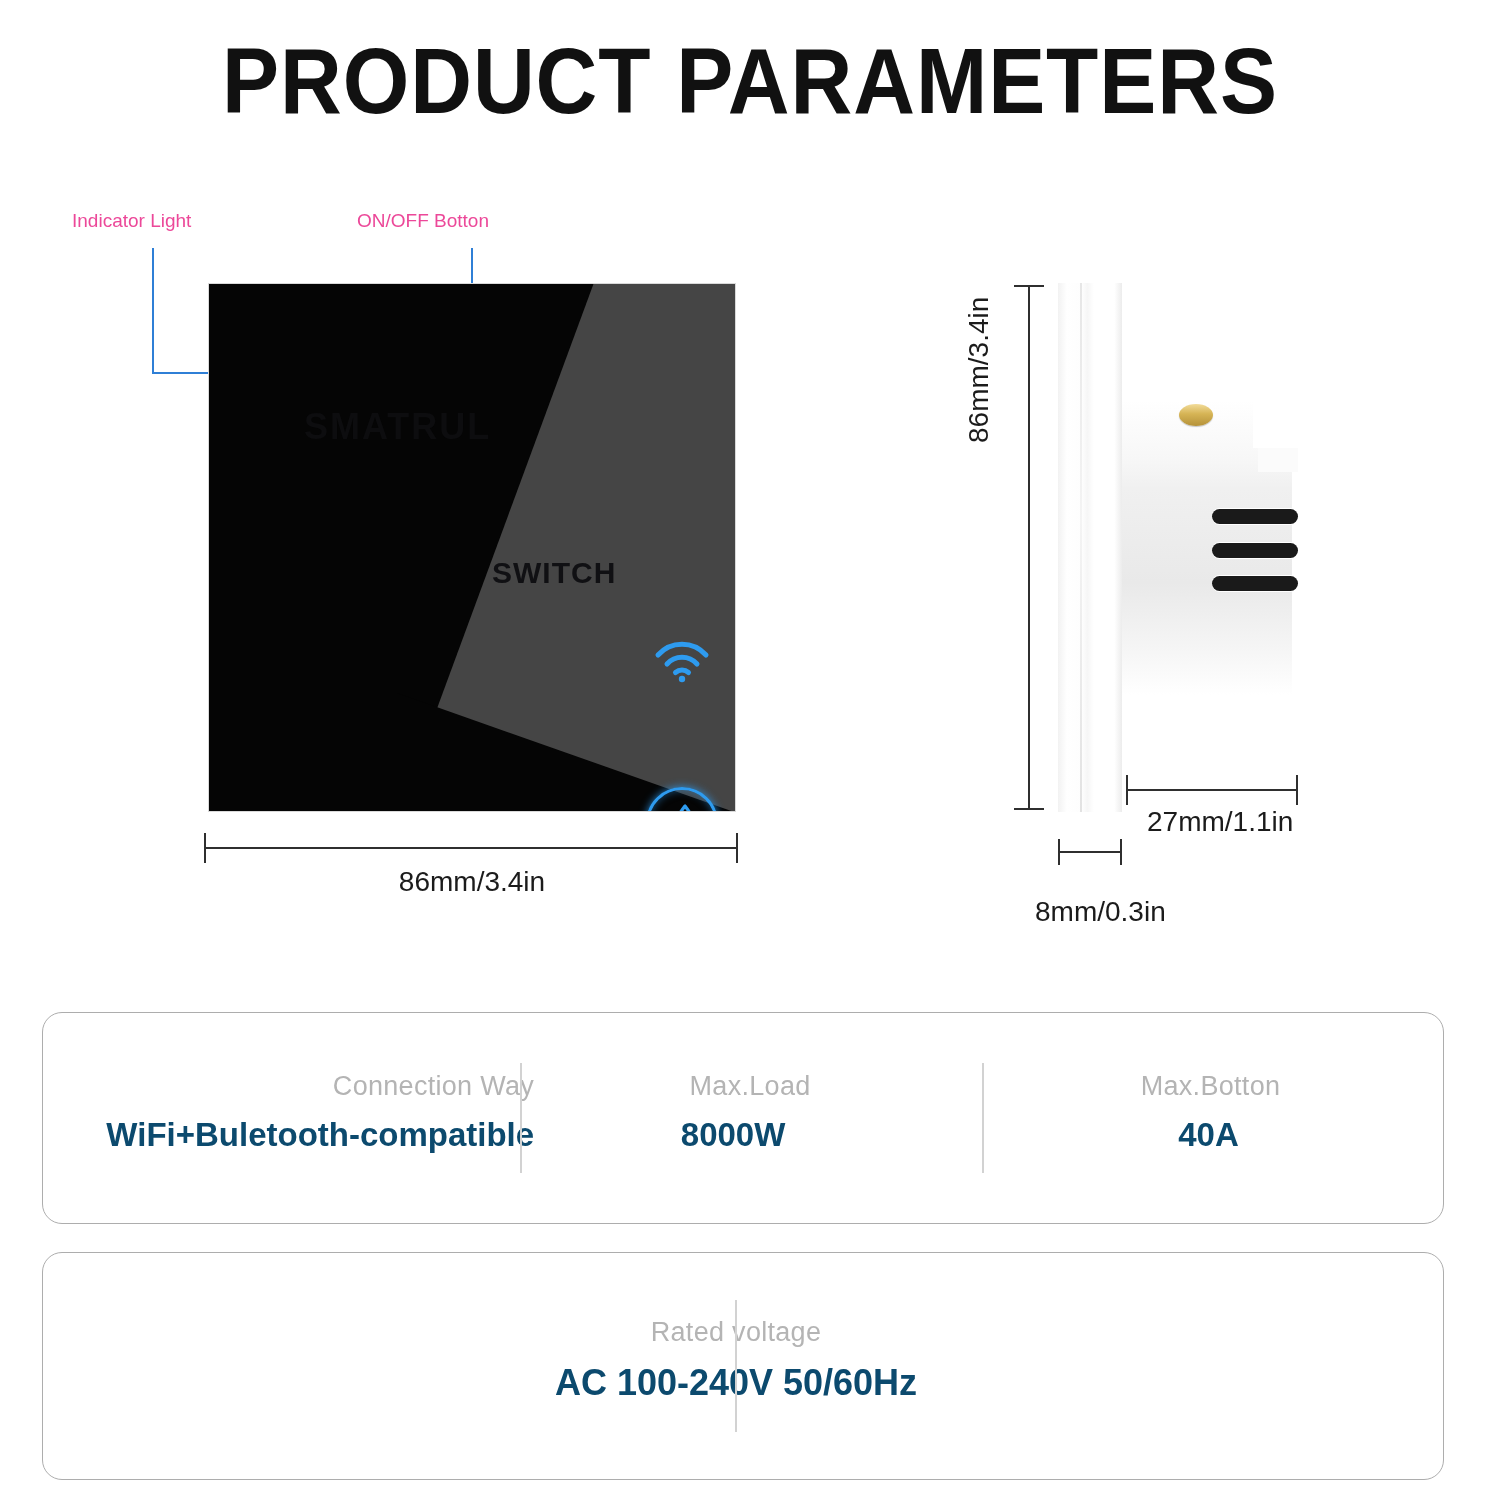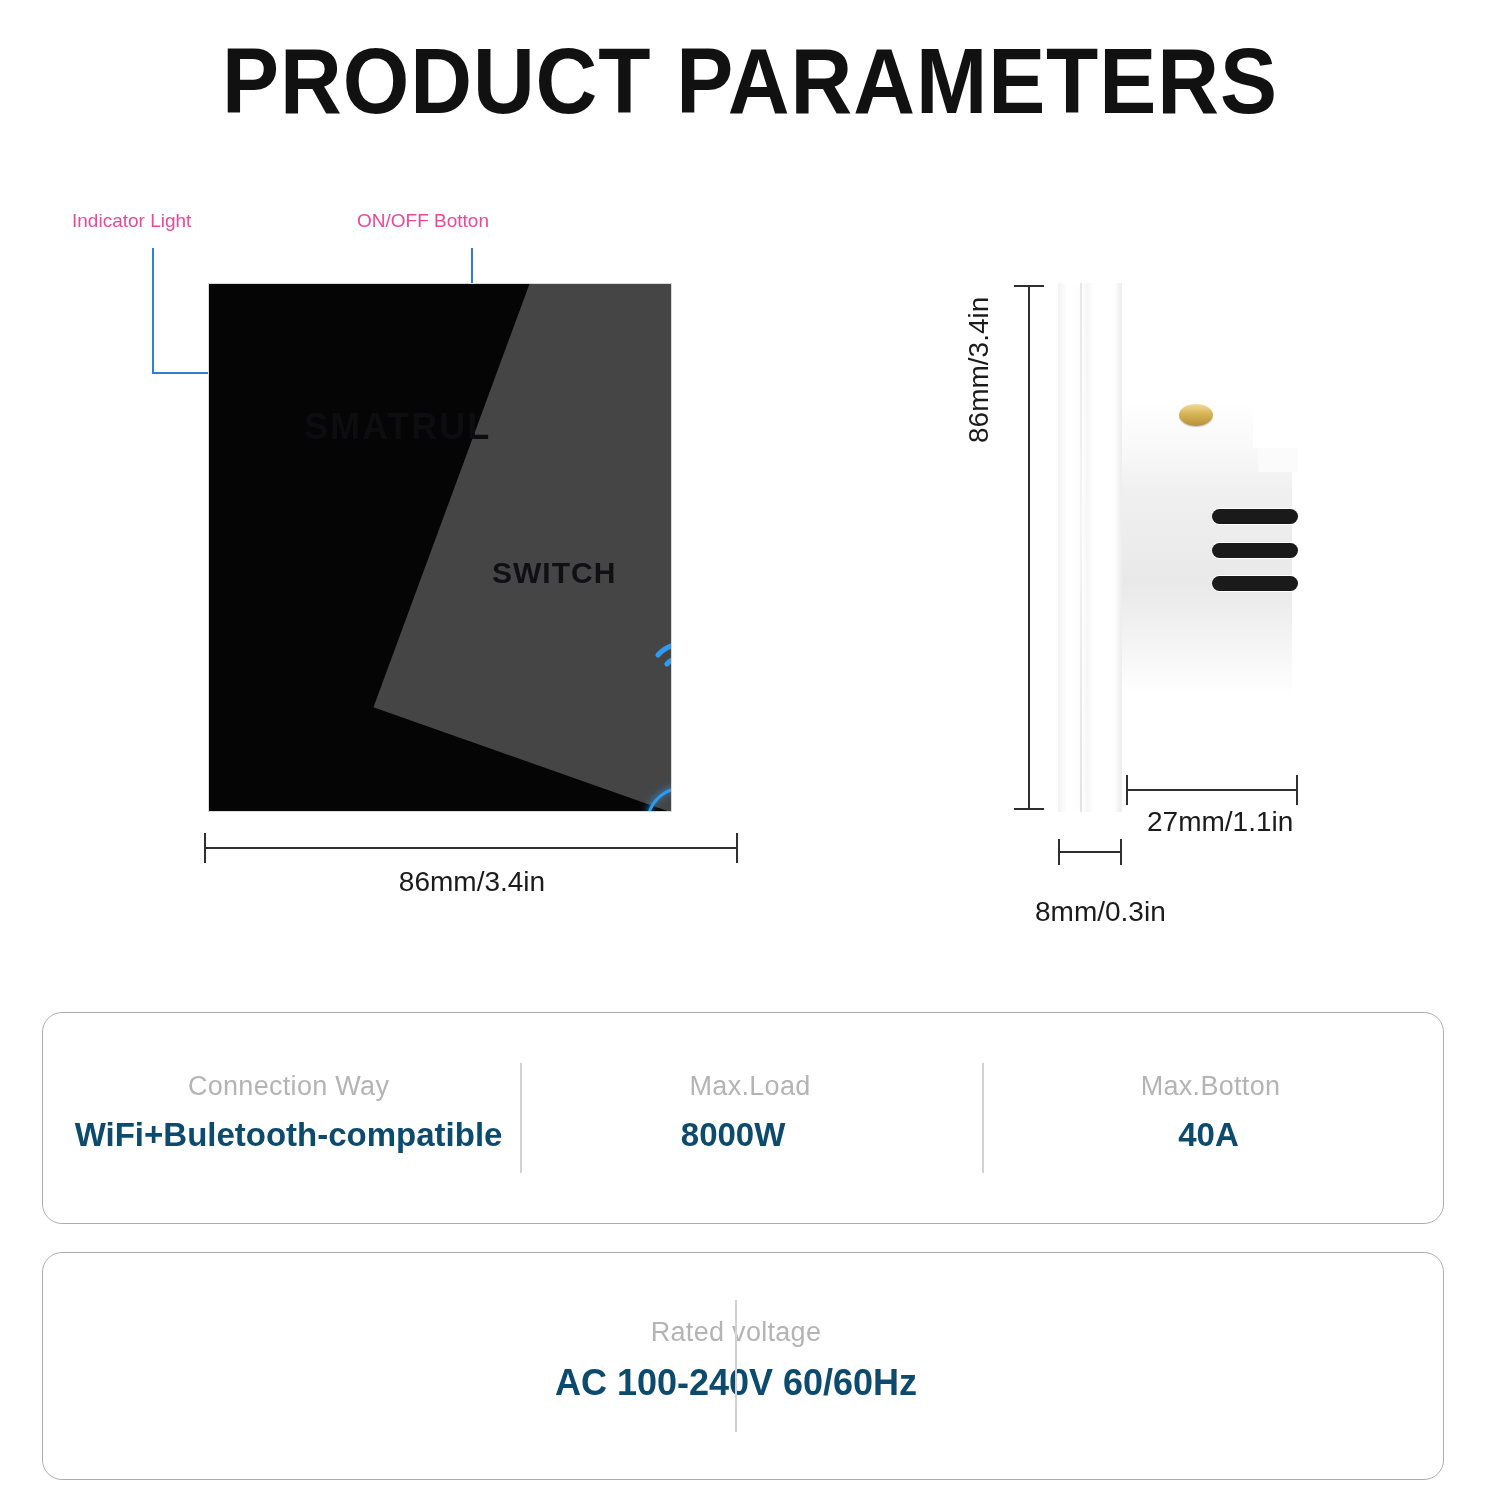--- a/index.html
+++ b/index.html
@@ -43,21 +43,21 @@
   
   #lead-ind-v { left:152px; top:248px; width:2px; height:126px; }
   #lead-ind-h { left:152px; top:372px; width:305px; height:2px; }
   
   #lead-onoff-v1 { left:471px; top:248px; width:2px; height:112px; }
   #lead-onoff-v2 { left:471px; top:385px; width:2px; height:125px; }
 
   
   #panel-front {
     position:absolute;
-    left:208px; top:283px; width:464px; height:529px;
+    left:208px; top:283px; width:528px; height:529px;
     background:#050505;
     border:1px solid #d9d9d9;
     overflow:hidden;
   }
   
   #panel-reflection {
     position:absolute;
     left:0; top:0; width:100%; height:100%;
     background:
       linear-gradient(to bottom right, rgba(0,0,0,0) 0 0);
@@ -249,21 +249,21 @@
   .cell-divider {
     position:absolute;
     width:1.5px;
     background:#d2d2d2;
   }
   #div-1a { left:520px; top:1063px; height:110px; }
   #div-1b { left:982px; top:1063px; height:110px; }
   #div-2a { left:735px; top:1300px; height:132px; }
 
   
-  #spec-card-1 .spec-cell:nth-child(1) { flex:1.07 1 0; }
+  #spec-card-1 .spec-cell:nth-child(1) { flex:1.07 1 0;align-items:flex-end; }
   #spec-card-1 .spec-cell:nth-child(2) { flex:0.98 1 0;text-align:right; }
   #spec-card-1 .spec-cell:nth-child(2) .spec-value { margin-left:-52px; }
   #spec-card-1 .spec-cell:nth-child(2) .spec-label { margin-left:-18px; }
   #spec-card-1 .spec-cell:nth-child(3) .spec-value { margin-left:-10px; }
   #spec-card-1 .spec-cell:nth-child(3) .spec-label { margin-left:-6px; }
   #spec-card-2 .spec-cell .spec-value { font-size:36px; }
   #spec-card-2 .spec-cell:nth-child(1) { flex:0.99 1 0; }
 </style>
 </head>
 <body>
@@ -349,19 +349,19 @@
       </div>
     </div>
   </div>
   <div class="cell-divider" id="div-1a"></div>
   <div class="cell-divider" id="div-1b"></div>
 
   <div class="spec-card" id="spec-card-2">
     <div class="spec-row">
       <div class="spec-cell">
         <div class="spec-label">Rated voltage</div>
-        <div class="spec-value">AC 100-240V  60/60Hz</div>
+        <div class="spec-value">AC 100-240V  50/60Hz</div>
       </div>
     </div>
   </div>
   <div class="cell-divider" id="div-2a"></div>
 
 </div>
 
 </body></html>

